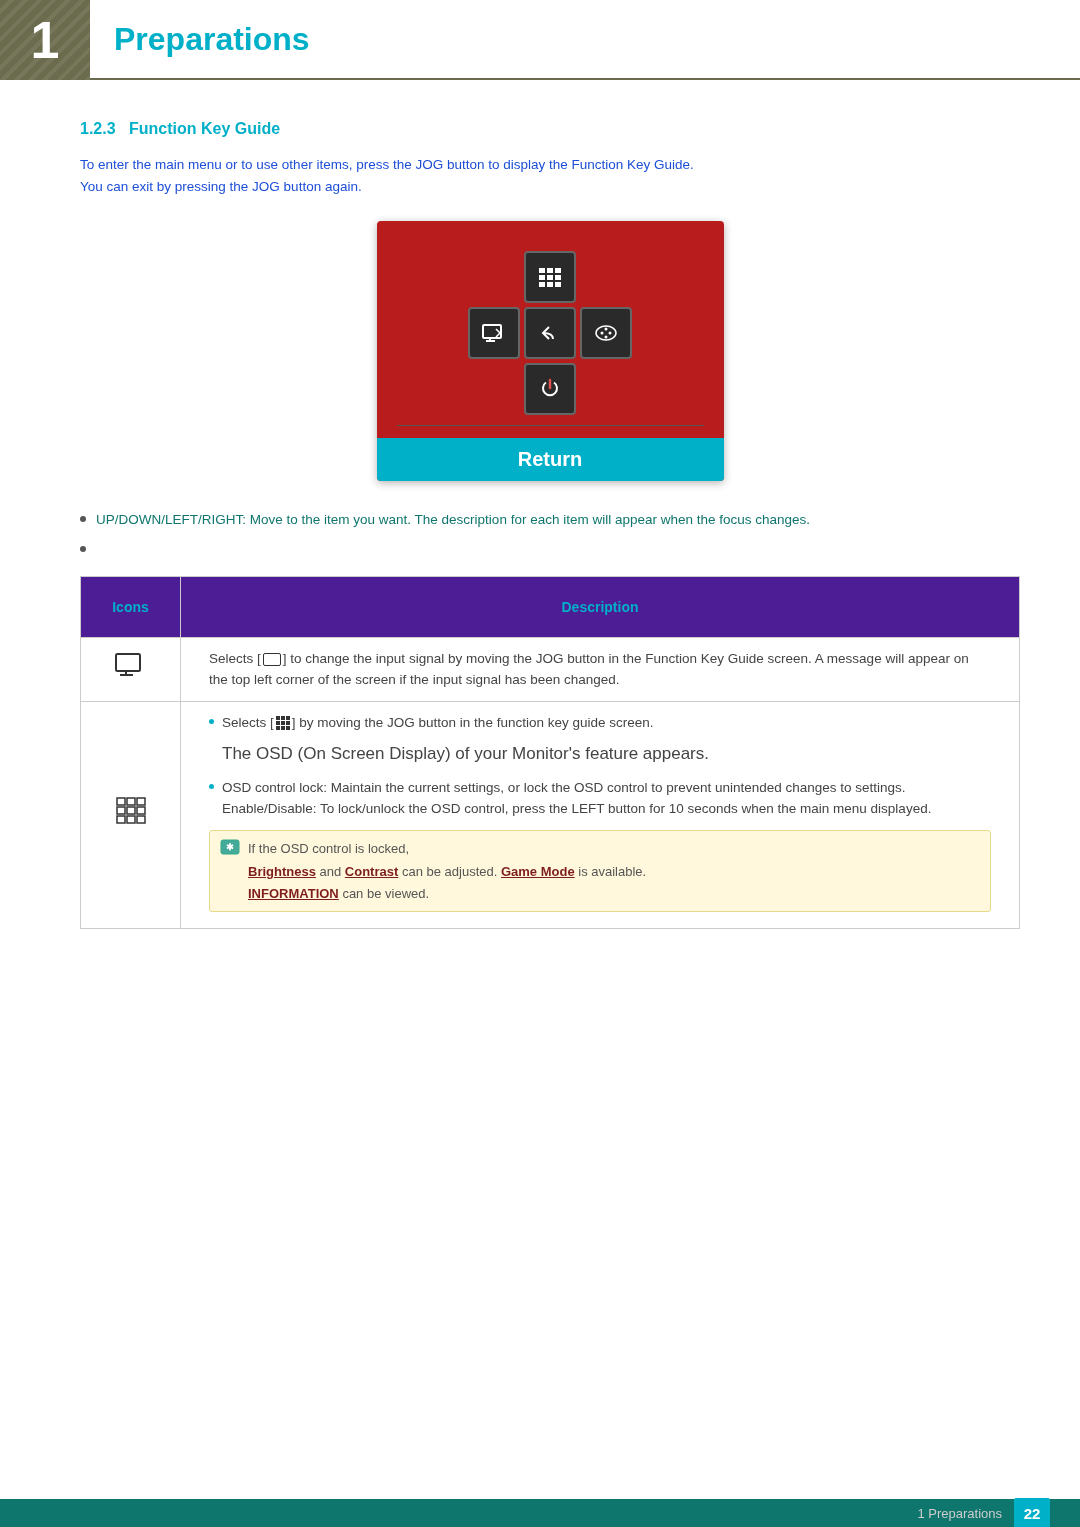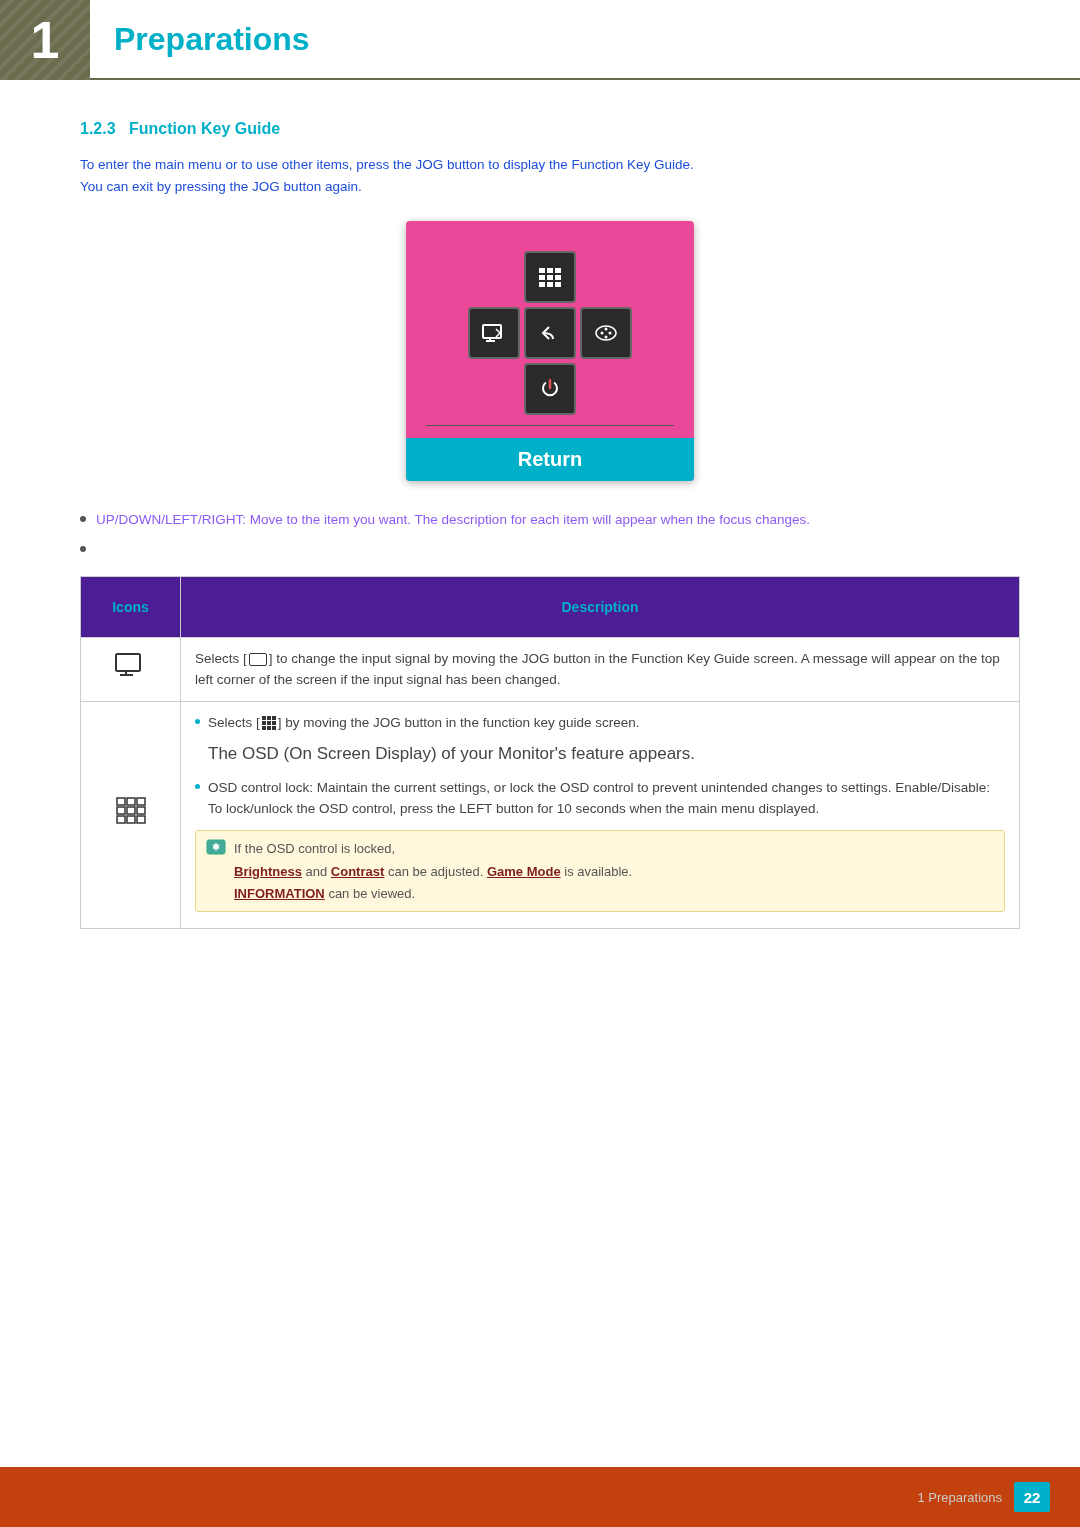--- a/index.html
+++ b/index.html
@@ -79,22 +79,22 @@
       margin-bottom: 24px;
     }
 
     
     .osd-container {
       display: flex;
       justify-content: center;
       margin-bottom: 28px;
     }
     .osd-box {
-      width: 288px;
-      background: #ec4899;
+      width: 347px;
+      background: #b91c1c;
       border-radius: 4px;
       padding: 30px 20px 0 20px;
       box-shadow: 0 2px 8px rgba(0,0,0,0.3);
     }
     .osd-icons-row {
       display: flex;
       justify-content: center;
       align-items: center;
       margin-bottom: 10px;
     }
@@ -139,21 +139,21 @@
     .bullet-list {
       list-style: none;
       margin-bottom: 24px;
     }
     .bullet-list li {
       display: flex;
       align-items: flex-start;
       margin-bottom: 8px;
       font-size: 13.5px;
       line-height: 1.6;
-      color: #8b5cf6;
+      color: #0f766e;
     }
     .bullet-dot {
       width: 6px;
       height: 6px;
       border-radius: 50%;
       background: #555;
       margin-top: 7px;
       margin-right: 10px;
       flex-shrink: 0;
     }
@@ -169,21 +169,21 @@
       background: #4c1d95;
       color: #00b0c8;
       font-weight: bold;
       text-align: center;
       padding: 22px 12px;
       border: 1px solid #ccc;
       font-size: 14px;
     }
     .main-table td {
       border: 1px solid #ccc;
-      padding: 10px 14px;
+      padding: 10px 28px;
       vertical-align: top;
       line-height: 1.6;
       color: #444;
       margin-left: 13px;
     }
     .main-table td.icon-cell {
       text-align: center;
       vertical-align: middle;
       font-size: 22px;
       width: 100px;
@@ -238,22 +238,22 @@
       text-decoration: underline;
       font-weight: bold;
     }
 
     
     .page-footer {
       position: absolute;
       bottom: 0;
       left: 0;
       right: 0;
-      height: 60px;
-      background: #c2410c;
+      height: 28px;
+      background: #0f766e;
       display: flex;
       align-items: center;
       justify-content: flex-end;
       padding-right: 30px;
     }
     .footer-text {
       color: #ccc;
       font-size: 13px;
       margin-right: 12px;
     }

